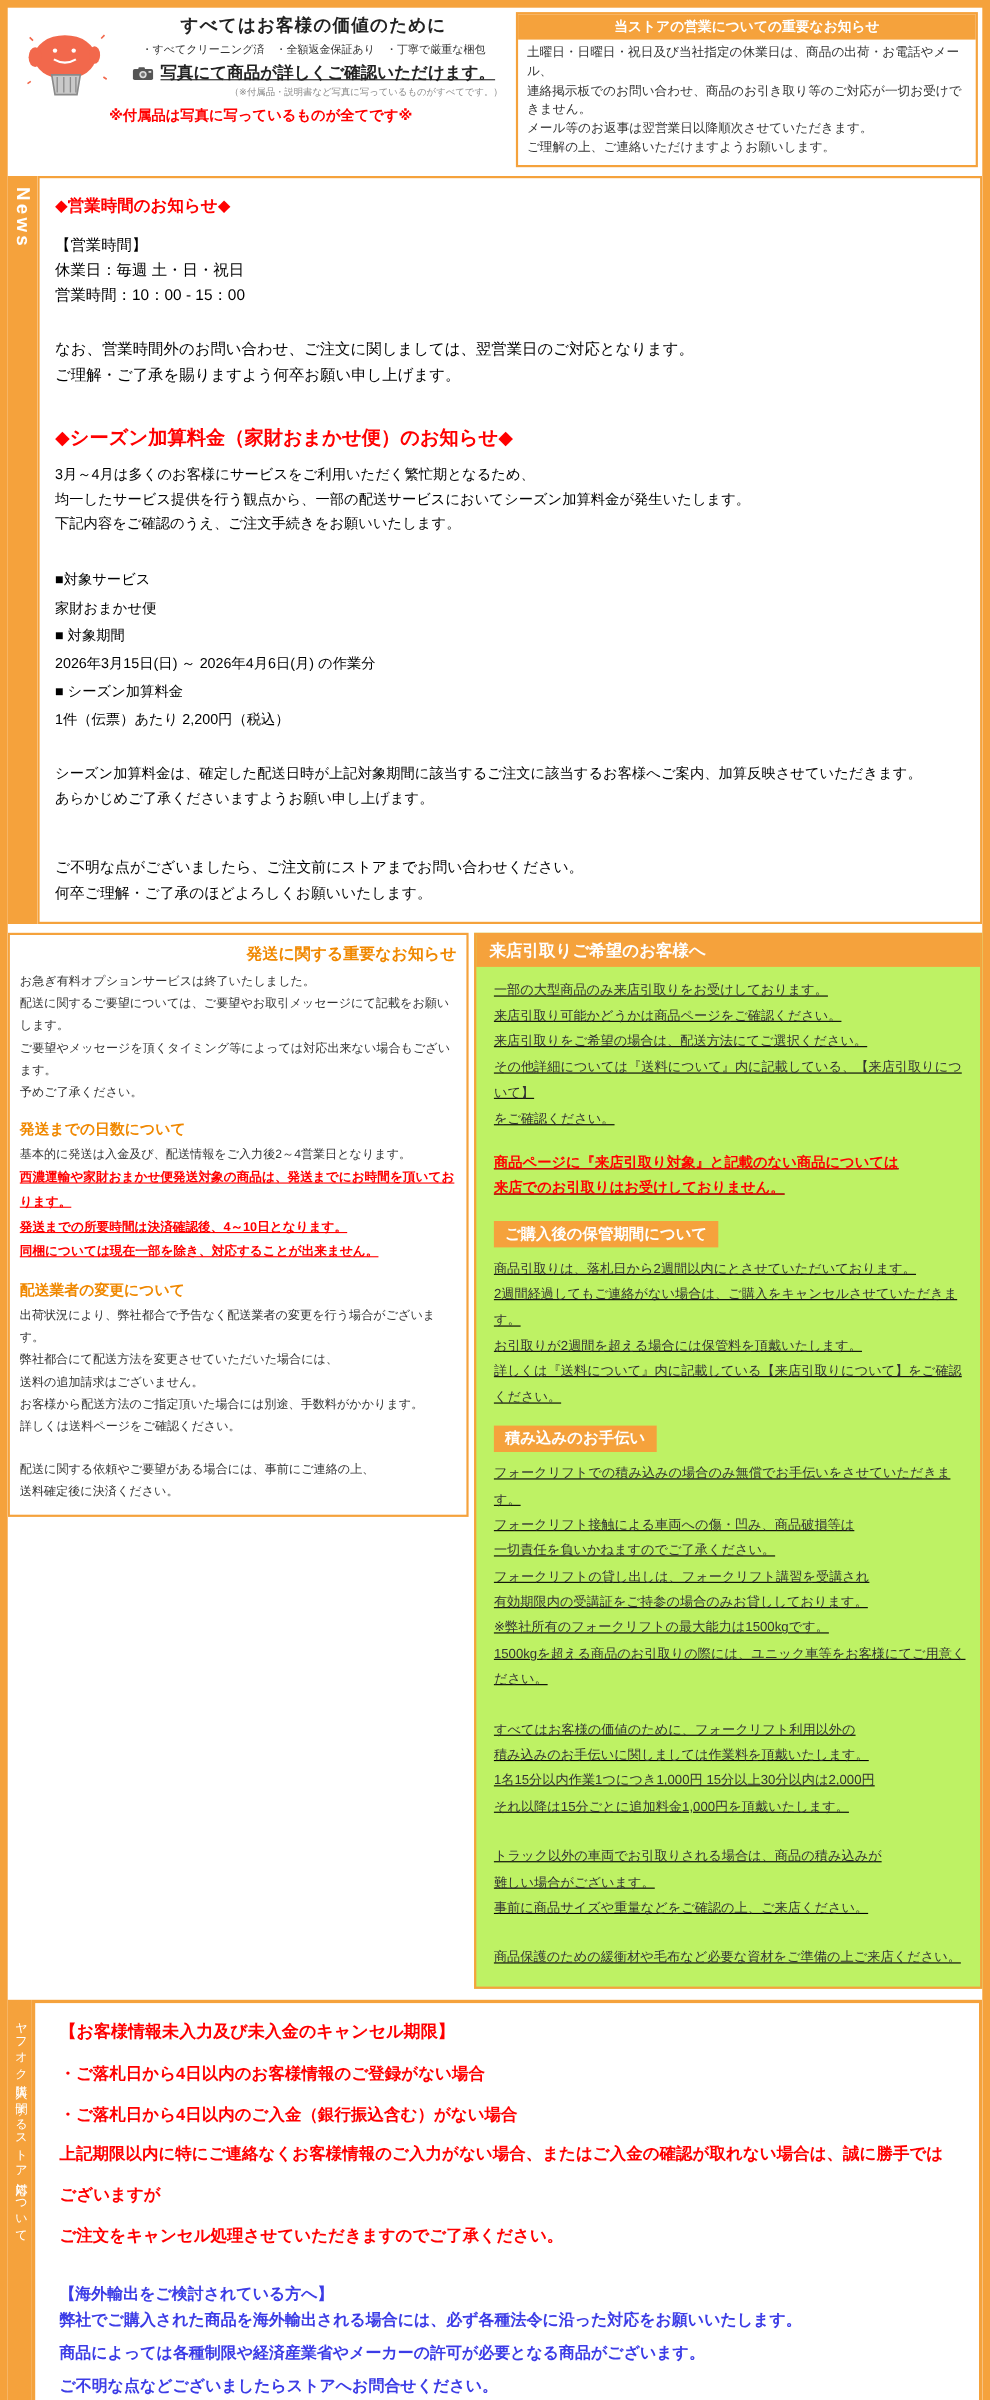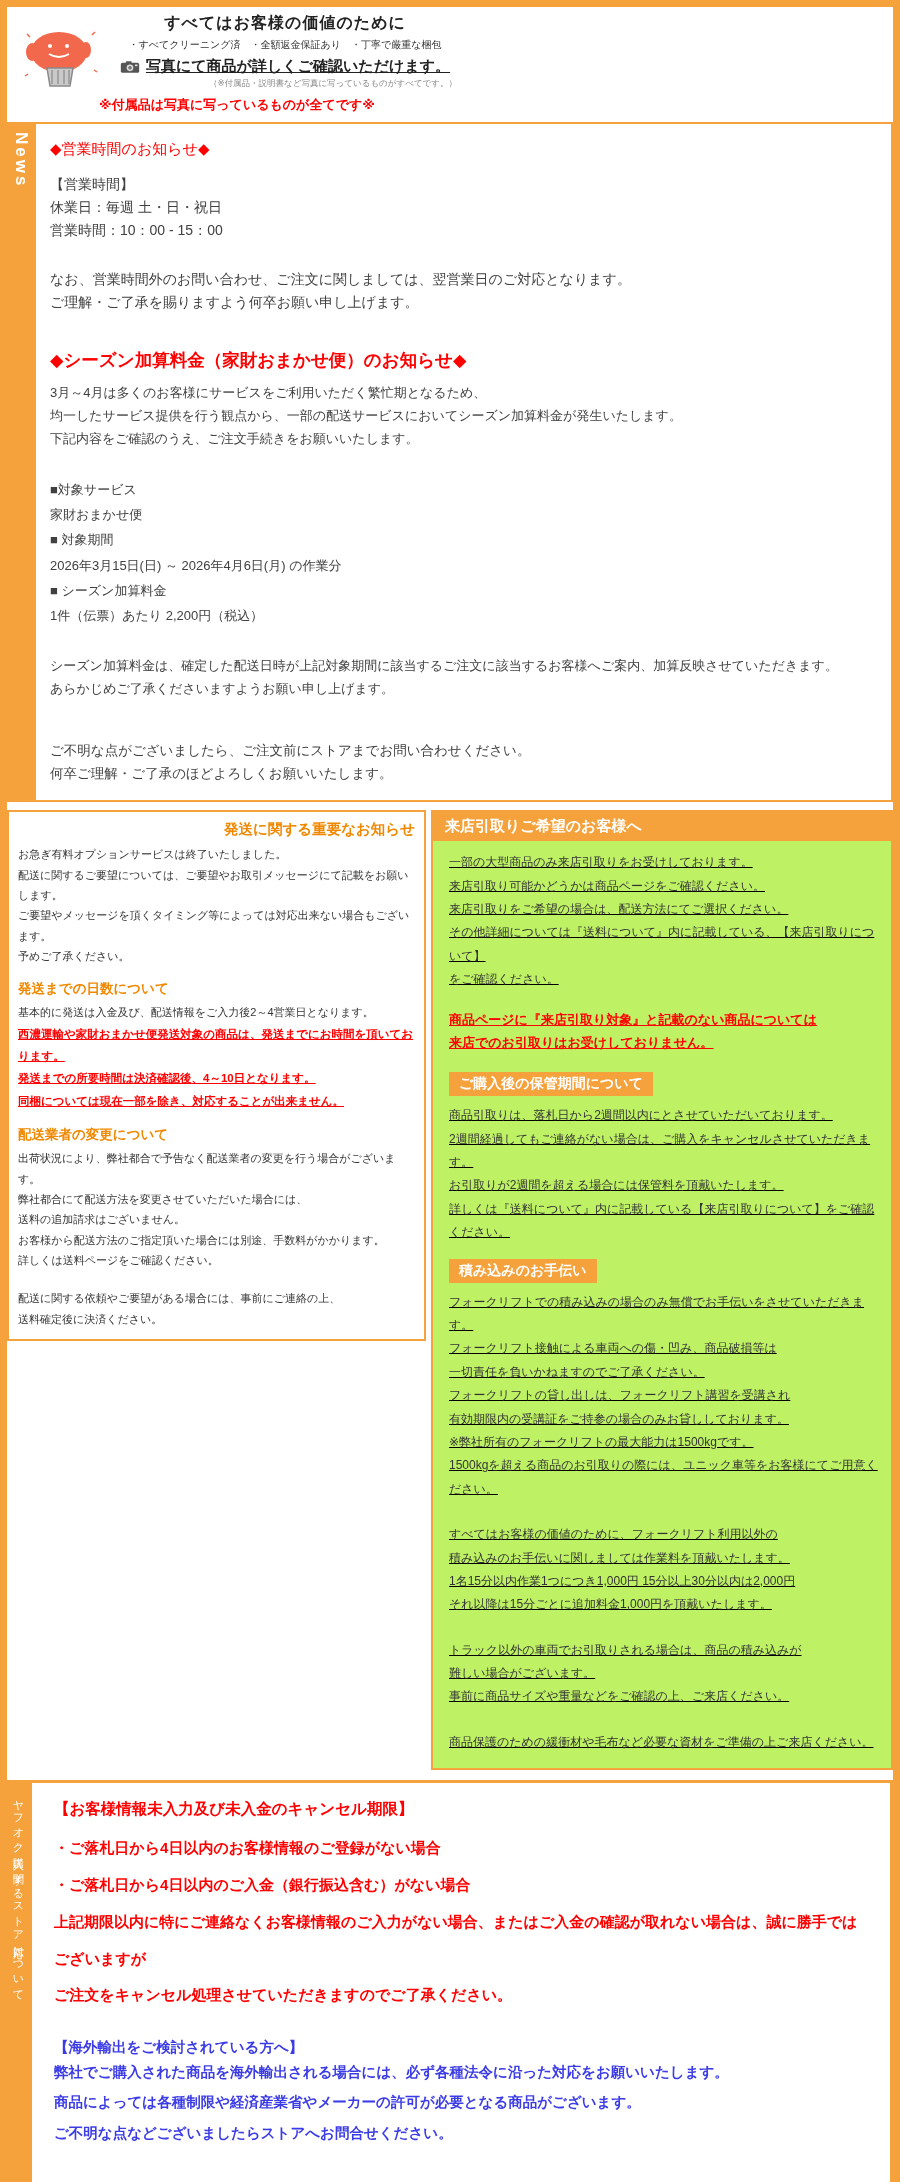--- a/index.html
+++ b/index.html
@@ -21,22 +21,22 @@
   .accessories-note{margin-top:6px;text-align:center;color:#ff0000;font-weight:bold;font-size:13px;}
   .notice-box{flex:1;margin-left:6px;border:2px solid #F5A23C;background:#fff;}
   .notice-title{background:#F5A23C;color:#fff;font-weight:bold;font-size:12.5px;text-align:center;padding:3px 0;}
   .notice-body{padding:4px 8px 6px 8px;font-size:11.5px;line-height:1.5;color:#333;}
 
   
   .news{display:flex;margin-top:6px;align-items:stretch;}
   .news-strip{width:27px;background:#F5A23C;display:flex;justify-content:center;padding-top:10px;box-sizing:border-box;}
   .news-label{writing-mode:vertical-rl;color:#fff;font-weight:bold;font-size:17px;letter-spacing:3px;}
   .news-box{flex:1;border:2px solid #F5A23C;min-height:614px;padding:12px 16px 14px 14px;box-sizing:border-box;background:#fff;}
-  .news-h1{color:#ff0000;font-weight:normal;font-size:15px;margin:4px 0 14px 0;}
-  .news-par{color:#404040;font-size:14px;line-height:1.65;}
+  .news-h1{color:#ff0000;font-weight:bold;font-size:15px;margin:4px 0 14px 0;}
+  .news-par{color:#000000;font-size:14px;line-height:1.65;}
   .news-par.note1{margin-top:26px;}
   .news-h2{color:#ff0000;font-weight:bold;font-size:17.5px;margin:34px 0 10px 0;}
   .news-par.season{font-size:13px;line-height:1.75;}
   .news-par.details{margin-top:26px;line-height:1.95;}
   .news-par.note2{margin-top:26px;}
   .news-par.closing{margin-top:40px;font-size:13.5px;line-height:1.7;}
 
   
   .columns{display:flex;margin-top:8px;align-items:flex-start;gap:5px;}
   .ship-box{width:419px;box-sizing:border-box;border:2px solid #F5A23C;background:#fff;padding:6px 9px 10px 9px;flex:0 0 auto;}
@@ -94,20 +94,29 @@
               <circle cx="12" cy="9" r="2.2" fill="#777"></circle>
               <rect x="18" y="5" width="3" height="2" fill="#ddd"></rect>
             </svg>
             <span>写真にて商品が詳しくご確認いただけます。</span>
           </div>
           <div class="photo-subnote">（※付属品・説明書など写真に写っているものがすべてです。）</div>
         </div>
       </div>
       <div class="accessories-note">※付属品は写真に写っているものが全てです※</div>
     </div>
+    <div class="notice-box">
+      <div class="notice-title">当ストアの営業についての重要なお知らせ</div>
+      <div class="notice-body">
+          <div>土曜日・日曜日・祝日及び当社指定の休業日は、商品の出荷・お電話やメール、</div>
+          <div>連絡掲示板でのお問い合わせ、商品のお引き取り等のご対応が一切お受けできません。</div>
+          <div>メール等のお返事は翌営業日以降順次させていただきます。</div>
+          <div>ご理解の上、ご連絡いただけますようお願いします。</div>
+        </div>
+    </div>
   </div>
 
   <div class="news">
     <div class="news-strip">
       <span class="news-label">News</span>
     </div>
     <div class="news-box">
       <div class="news-h1">◆営業時間のお知らせ◆</div>
       <div class="news-par">
           <div>【営業時間】</div>

